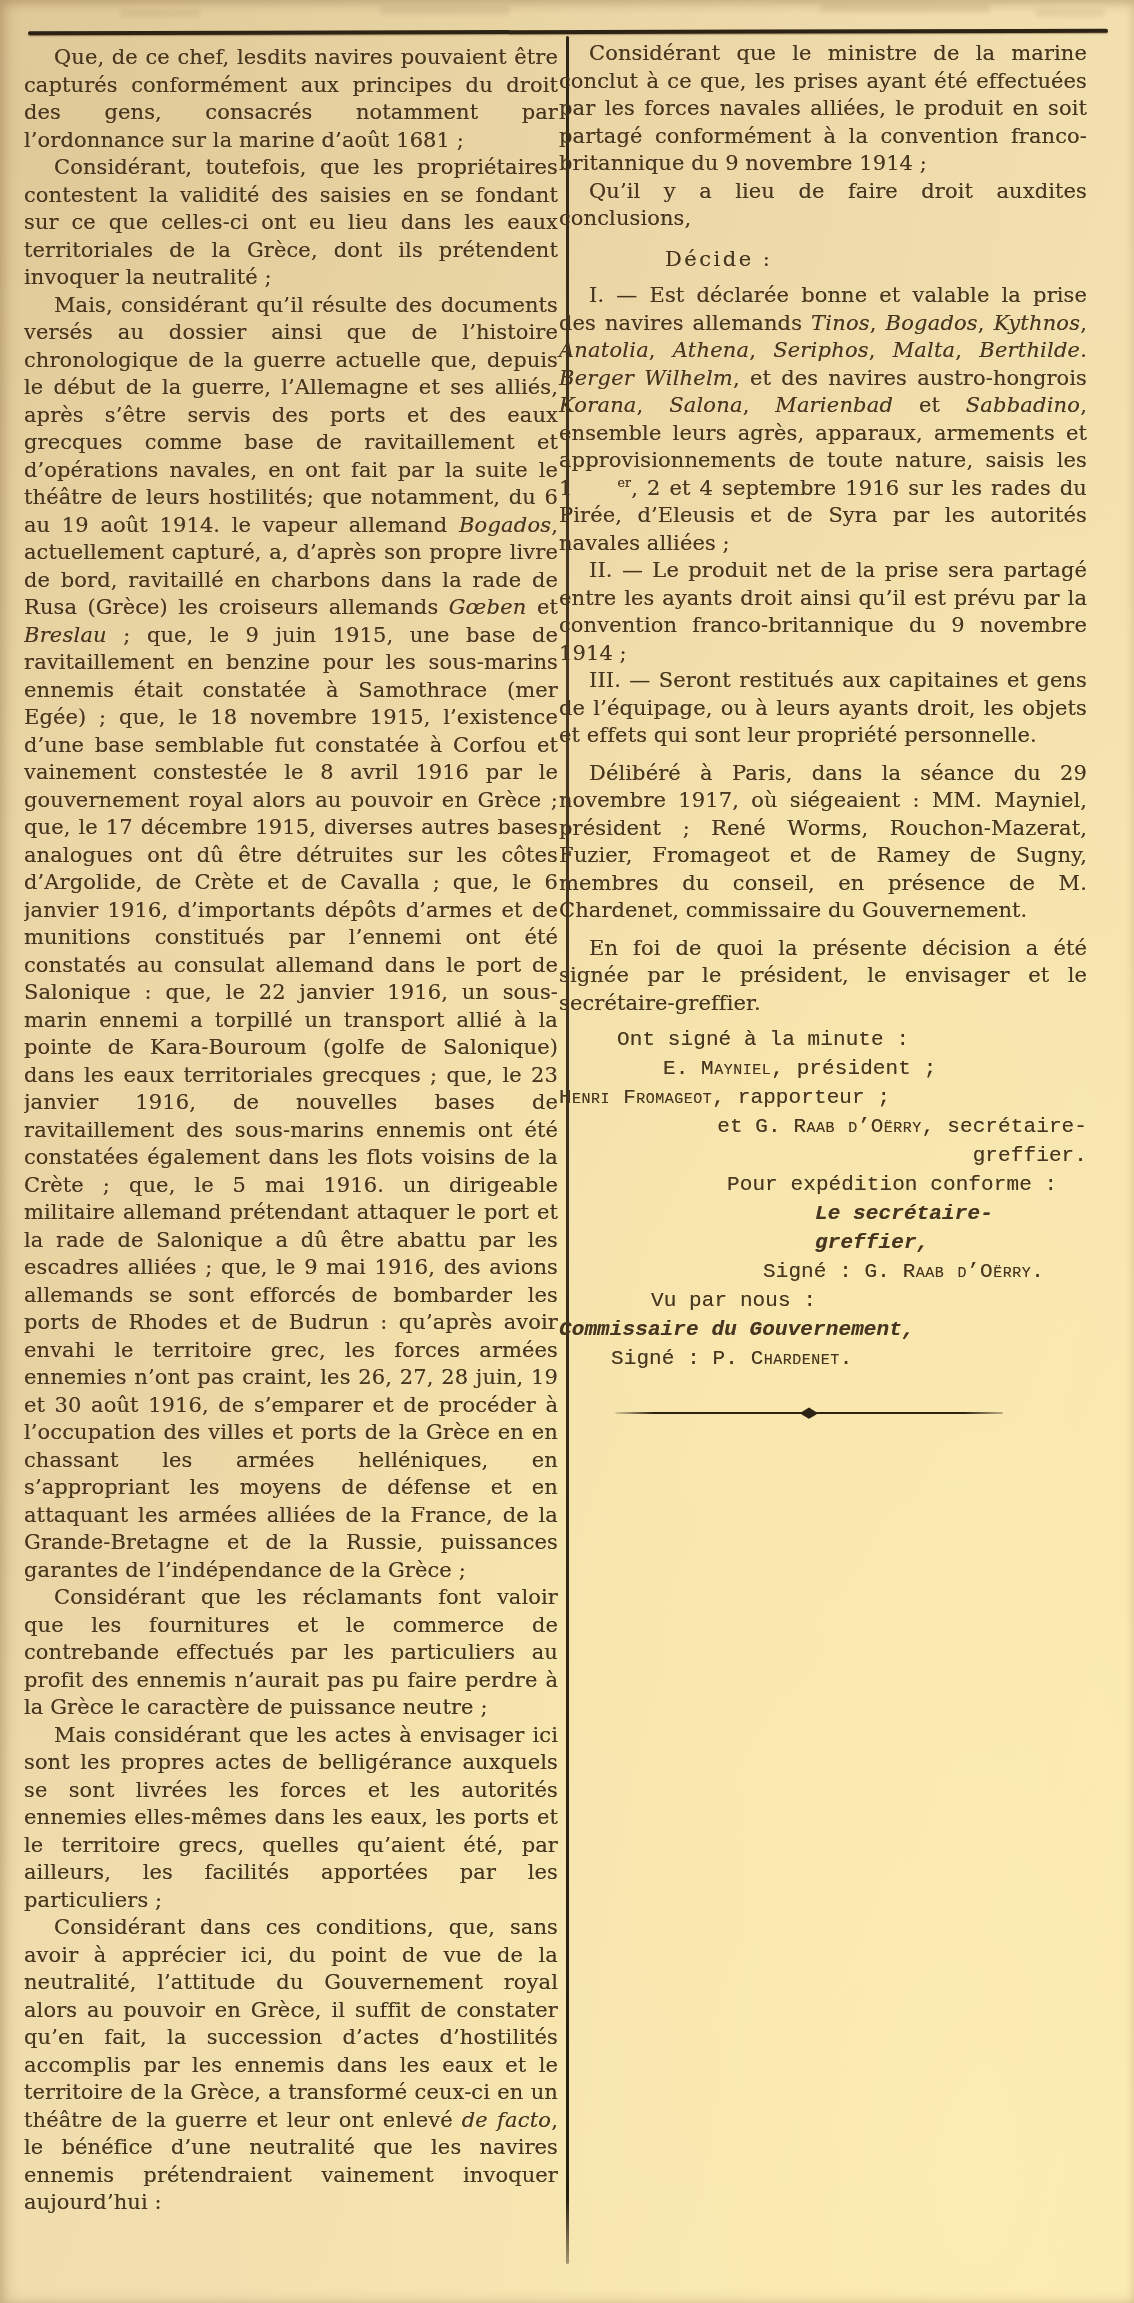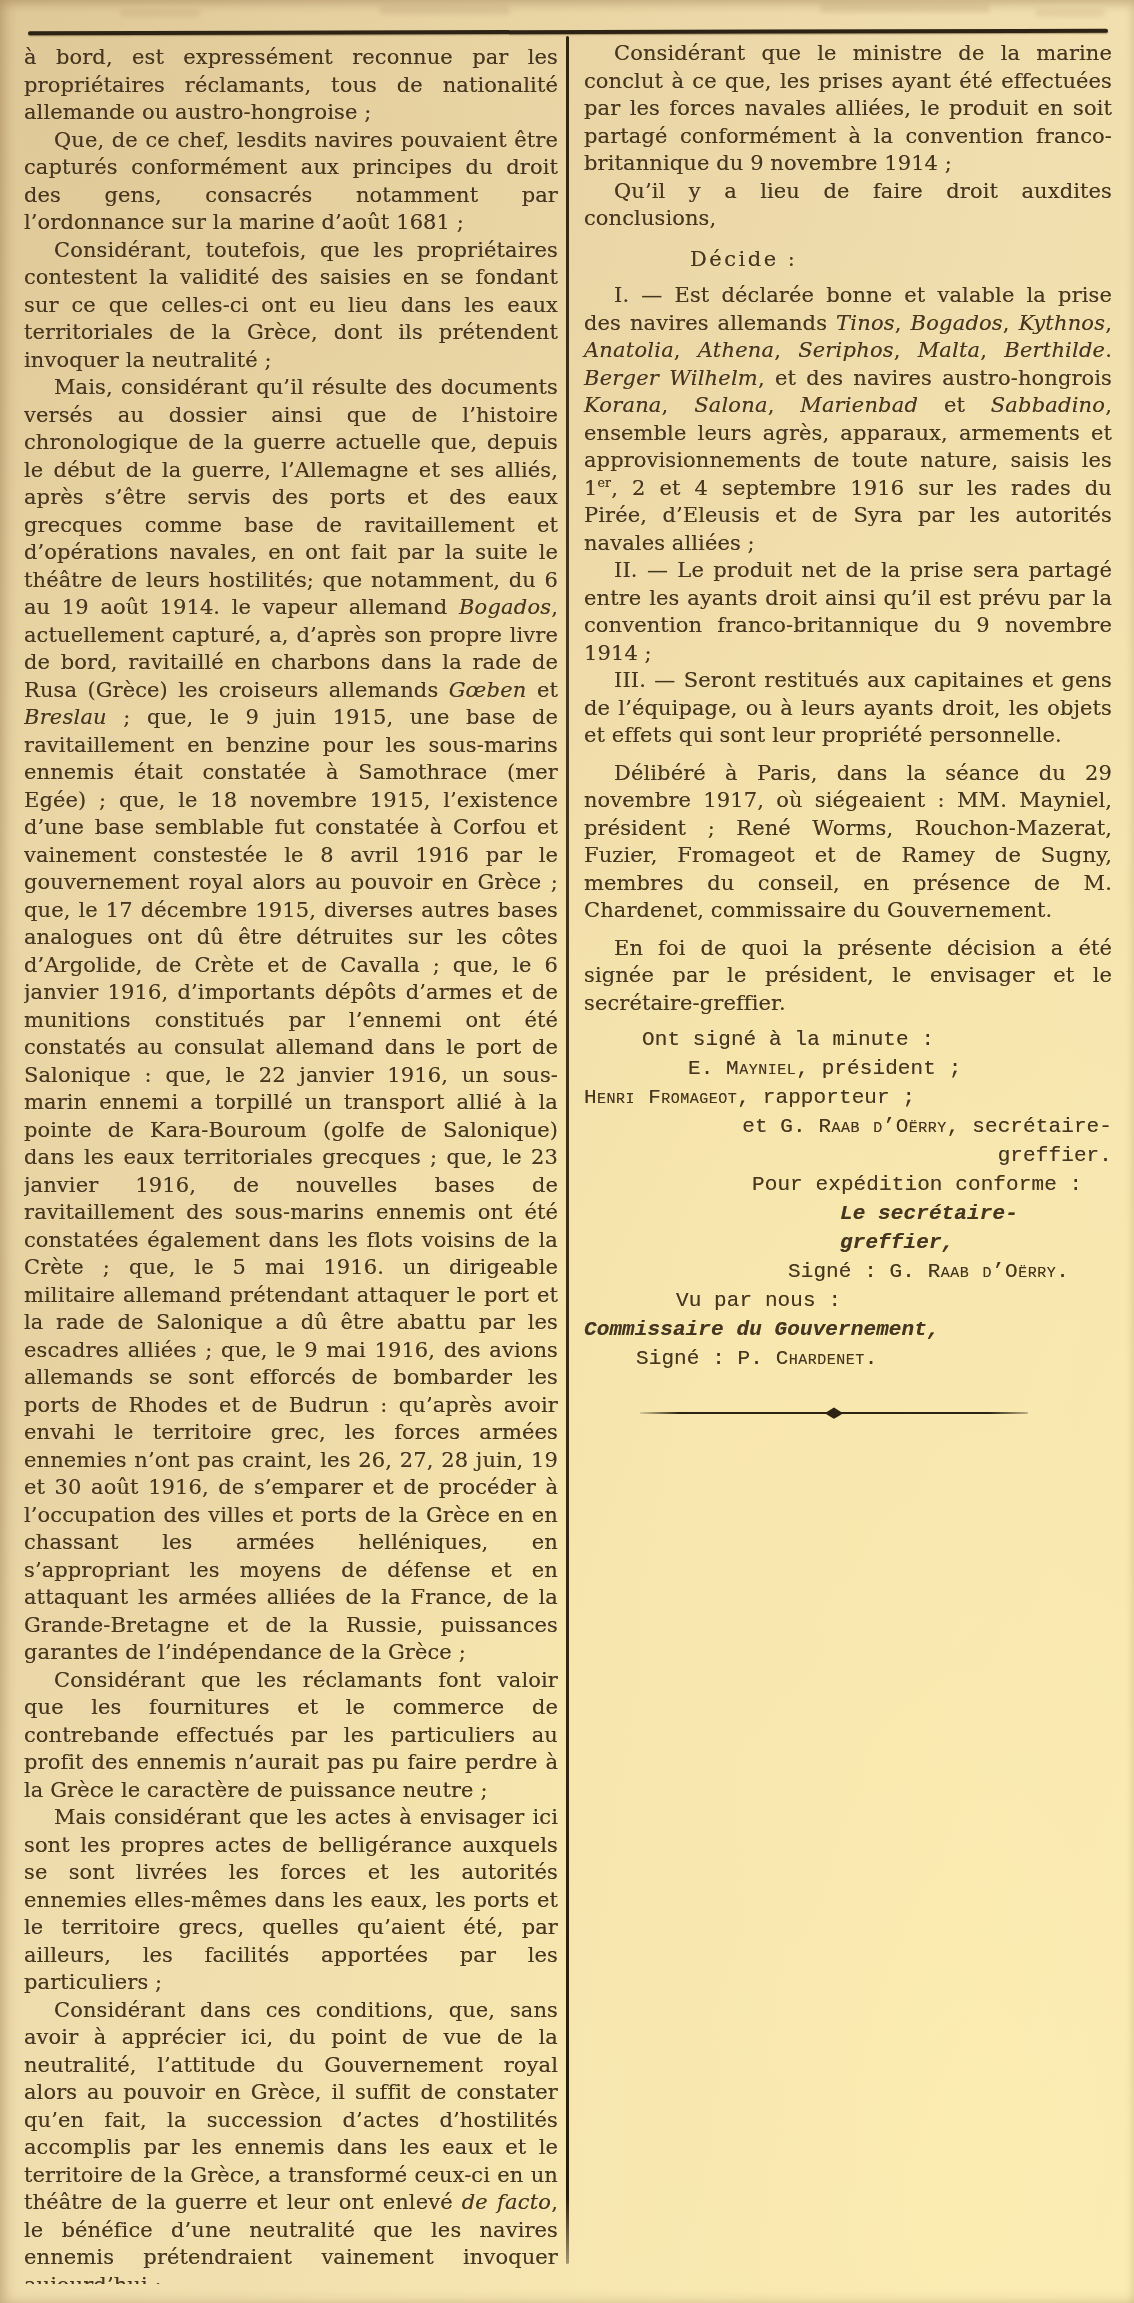--- a/index.html
+++ b/index.html
@@ -14,41 +14,41 @@
       radial-gradient(circle at 4% 60%, rgba(140,100,55,.08), rgba(140,100,55,0) 30%),
       linear-gradient(112deg,#e6d1a0 0%,#ecd8a8 16%,#f0ddad 42%,#f3e1b0 68%,#f7e7b8 100%);
     box-shadow:inset 6px 0 14px rgba(110,80,40,.25), inset 0 4px 10px rgba(110,80,40,.18);
   }
   .col{
     position:absolute;top:44px;text-align:justify;
     font-size:21px;line-height:27.5px;letter-spacing:.1px;
     text-shadow:0 0 .6px rgba(70,52,28,.55);
   }
   #col-left{left:24px;width:534px;height:2240px;overflow:hidden;}
-  #col-right{left:584px;width:528px;top:40px;}
+  #col-right{left:559px;width:528px;top:40px;}
   p{margin:0;text-indent:30px;}
   p.no-indent{text-indent:0;}
   p.gap-top{margin-top:10px;}
   .decide{
     text-indent:0;text-align:left;margin:13px 0 9px 106px;
     font-weight:normal;letter-spacing:2.5px;
   }
   .sig{text-indent:0;text-align:left;line-height:29px;font-family:Liberation Mono, monospace;}
   .sig-intro{margin:8px 0 0 58px;}
   .sig-a{margin-left:104px;}
   .sig-b{}
   .sig-c{margin-left:100px;text-align:right;}
   .exp-header{margin-left:168px;}
   .exp-role{margin-left:256px;font-style:italic;font-weight:bold;}
   .exp-signe{margin-left:204px;}
   .vu-header{margin-left:92px;}
   .vu-role{margin-left:0;font-style:italic;font-weight:bold;}
   .vu-signe{margin-left:52px;}
   .sc{font-variant-caps:small-caps;letter-spacing:.5px;}
-  sup{font-size:.6em;line-height:0;vertical-align:super;}
+  sup{font-size:.6em;line-height:0;vertical-align:super;margin-left:45px;}
   i{letter-spacing:.2px;}
   #top-rule{
     position:absolute;left:28px;top:30px;width:1080px;height:3.5px;
     background:#2c2314;transform:rotate(-.12deg);border-radius:2px;
     box-shadow:0 1px 1.2px rgba(90,65,30,.45);
   }
   #col-divider{
     position:absolute;left:566px;top:36px;width:2.6px;height:2228px;
     background:linear-gradient(to bottom,#2d2415,#483823 28%,#32281a 70%,#251d11 97%,rgba(37,29,17,.4));
     border-radius:2px;
@@ -75,21 +75,20 @@
 
 <div class="ghost" id="ghost-1"></div>
 <div class="ghost" id="ghost-2"></div>
 <div class="ghost" id="ghost-3"></div>
 <div class="ghost" id="ghost-4"></div>
 
 <div id="top-rule"></div>
 <div id="col-divider"></div>
 
 <div class="col" id="col-left">
-  <p class="no-indent">à bord, est expressément reconnue par les propriétaires réclamants, tous de nationalité allemande ou austro-hongroise ;</p>
   <p>Que, de ce chef, lesdits navires pouvaient être capturés conformément aux principes du droit des gens, consacrés notamment par l’ordonnance sur la marine d’août 1681 ;</p>
   <p>Considérant, toutefois, que les propriétaires contestent la validité des saisies en se fondant sur ce que celles-ci ont eu lieu dans les eaux territoriales de la Grèce, dont ils prétendent invoquer la neutralité ;</p>
   <p>Mais, considérant qu’il résulte des documents versés au dossier ainsi que de l’histoire chronologique de la guerre actuelle que, depuis le début de la guerre, l’Allemagne et ses alliés, après s’être servis des ports et des eaux grecques comme base de ravitaillement et d’opérations navales, en ont fait par la suite le théâtre de leurs hostilités; que notamment, du 6 au 19 août 1914. le vapeur allemand <i>Bogados</i>, actuellement capturé, a, d’après son propre livre de bord, ravitaillé en charbons dans la rade de Rusa (Grèce) les croiseurs allemands <i>Gœben</i> et <i>Breslau</i> ; que, le 9 juin 1915, une base de ravitaillement en benzine pour les sous-marins ennemis était constatée à Samothrace (mer Egée) ; que, le 18 novembre 1915, l’existence d’une base semblable fut constatée à Corfou et vainement constestée le 8 avril 1916 par le gouvernement royal alors au pouvoir en Grèce ; que, le 17 décembre 1915, diverses autres bases analogues ont dû être détruites sur les côtes d’Argolide, de Crète et de Cavalla ; que, le 6 janvier 1916, d’importants dépôts d’armes et de munitions constitués par l’ennemi ont été constatés au consulat allemand dans le port de Salonique : que, le 22 janvier 1916, un sous-marin ennemi a torpillé un transport allié à la pointe de Kara-Bouroum (golfe de Salonique) dans les eaux territoriales grecques ; que, le 23 janvier 1916, de nouvelles bases de ravitaillement des sous-marins ennemis ont été constatées également dans les flots voisins de la Crète ; que, le 5 mai 1916. un dirigeable militaire allemand prétendant attaquer le port et la rade de Salonique a dû être abattu par les escadres alliées ; que, le 9 mai 1916, des avions allemands se sont efforcés de bombarder les ports de Rhodes et de Budrun : qu’après avoir envahi le territoire grec, les forces armées ennemies n’ont pas craint, les 26, 27, 28 juin, 19 et 30 août 1916, de s’emparer et de procéder à l’occupation des villes et ports de la Grèce en en chassant les armées helléniques, en s’appropriant les moyens de défense et en attaquant les armées alliées de la France, de la Grande-Bretagne et de la Russie, puissances garantes de l’indépendance de la Grèce ;</p>
   <p>Considérant que les réclamants font valoir que les fournitures et le commerce de contrebande effectués par les particuliers au profit des ennemis n’aurait pas pu faire perdre à la Grèce le caractère de puissance neutre ;</p>
   <p>Mais considérant que les actes à envisager ici sont les propres actes de belligérance auxquels se sont livrées les forces et les autorités ennemies elles-mêmes dans les eaux, les ports et le territoire grecs, quelles qu’aient été, par ailleurs, les facilités apportées par les particuliers ;</p>
   <p>Considérant dans ces conditions, que, sans avoir à apprécier ici, du point de vue de la neutralité, l’attitude du Gouvernement royal alors au pouvoir en Grèce, il suffit de constater qu’en fait, la succession d’actes d’hostilités accomplis par les ennemis dans les eaux et le territoire de la Grèce, a transformé ceux-ci en un théâtre de la guerre et leur ont enlevé <i>de facto</i>, le bénéfice d’une neutralité que les navires ennemis prétendraient vainement invoquer aujourd’hui :</p>
 
 </div>
 
 <div class="col" id="col-right">

